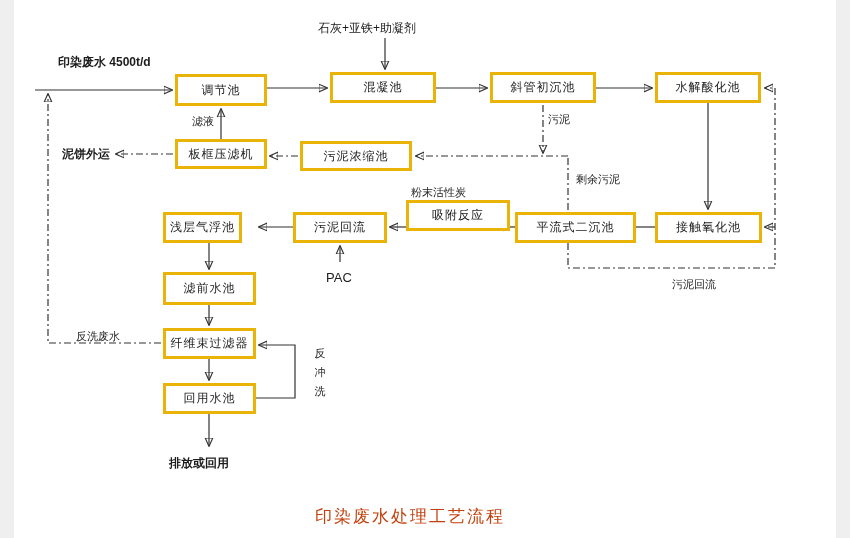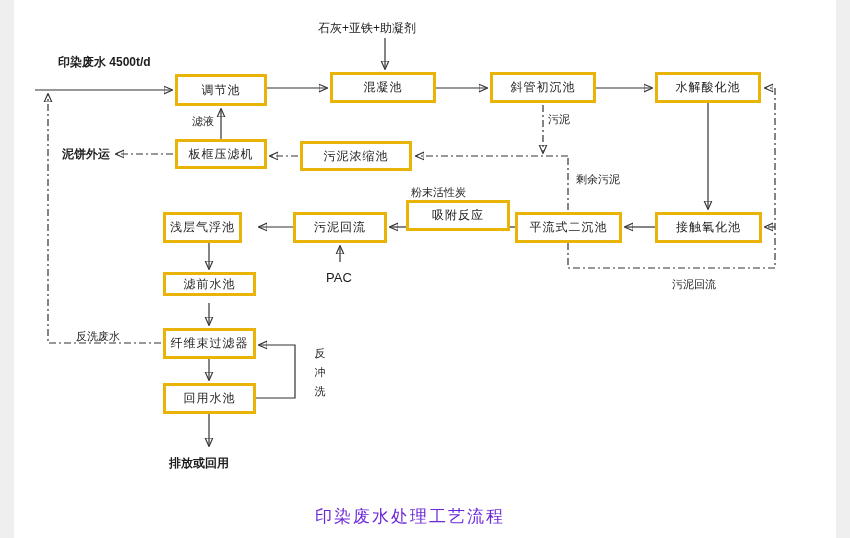--- a/index.html
+++ b/index.html
@@ -50,21 +50,21 @@
     width:14px;
     line-height:19px;
     word-break:break-all;
     text-align:center;
     margin-left:12px;
   }
   .caption{
     position:absolute;
     left:0;top:505px;width:820px;
     text-align:center;
-    font-size:17px;color:#6d28d9;
+    font-size:17px;color:#c2410c;
     letter-spacing:2px;
     z-index:2;
   }
 </style>
 </head>
 <body>
 
 <div class="stage">
 
   <div class="side-band" style="left:0"></div>
@@ -126,27 +126,27 @@
   </div>
   <div class="node" style="left:163px;top:212px;width:79px;height:31px">
     <span>浅层气浮池</span>
   </div>
   <div class="node" style="left:293px;top:212px;width:94px;height:31px">
     <span>污泥回流</span>
   </div>
   <div class="node" style="left:406px;top:200px;width:104px;height:31px">
     <span>吸附反应</span>
   </div>
-  <div class="node" style="left:515px;top:212px;width:107px;height:31px">
+  <div class="node" style="left:515px;top:212px;width:121px;height:31px">
     <span>平流式二沉池</span>
   </div>
   <div class="node" style="left:655px;top:212px;width:107px;height:31px">
     <span>接触氧化池</span>
   </div>
-  <div class="node" style="left:163px;top:272px;width:93px;height:24px">
+  <div class="node" style="left:163px;top:272px;width:93px;height:33px">
     <span>滤前水池</span>
   </div>
   <div class="node" style="left:163px;top:383px;width:93px;height:31px">
     <span>回用水池</span>
   </div>
   <div class="node" style="left:163px;top:328px;width:93px;height:31px">
     <span>纤维束过滤器</span>
   </div>
 
   <div class="lbl bold" style="left:58px;top:54px">印染废水 4500t/d</div>

